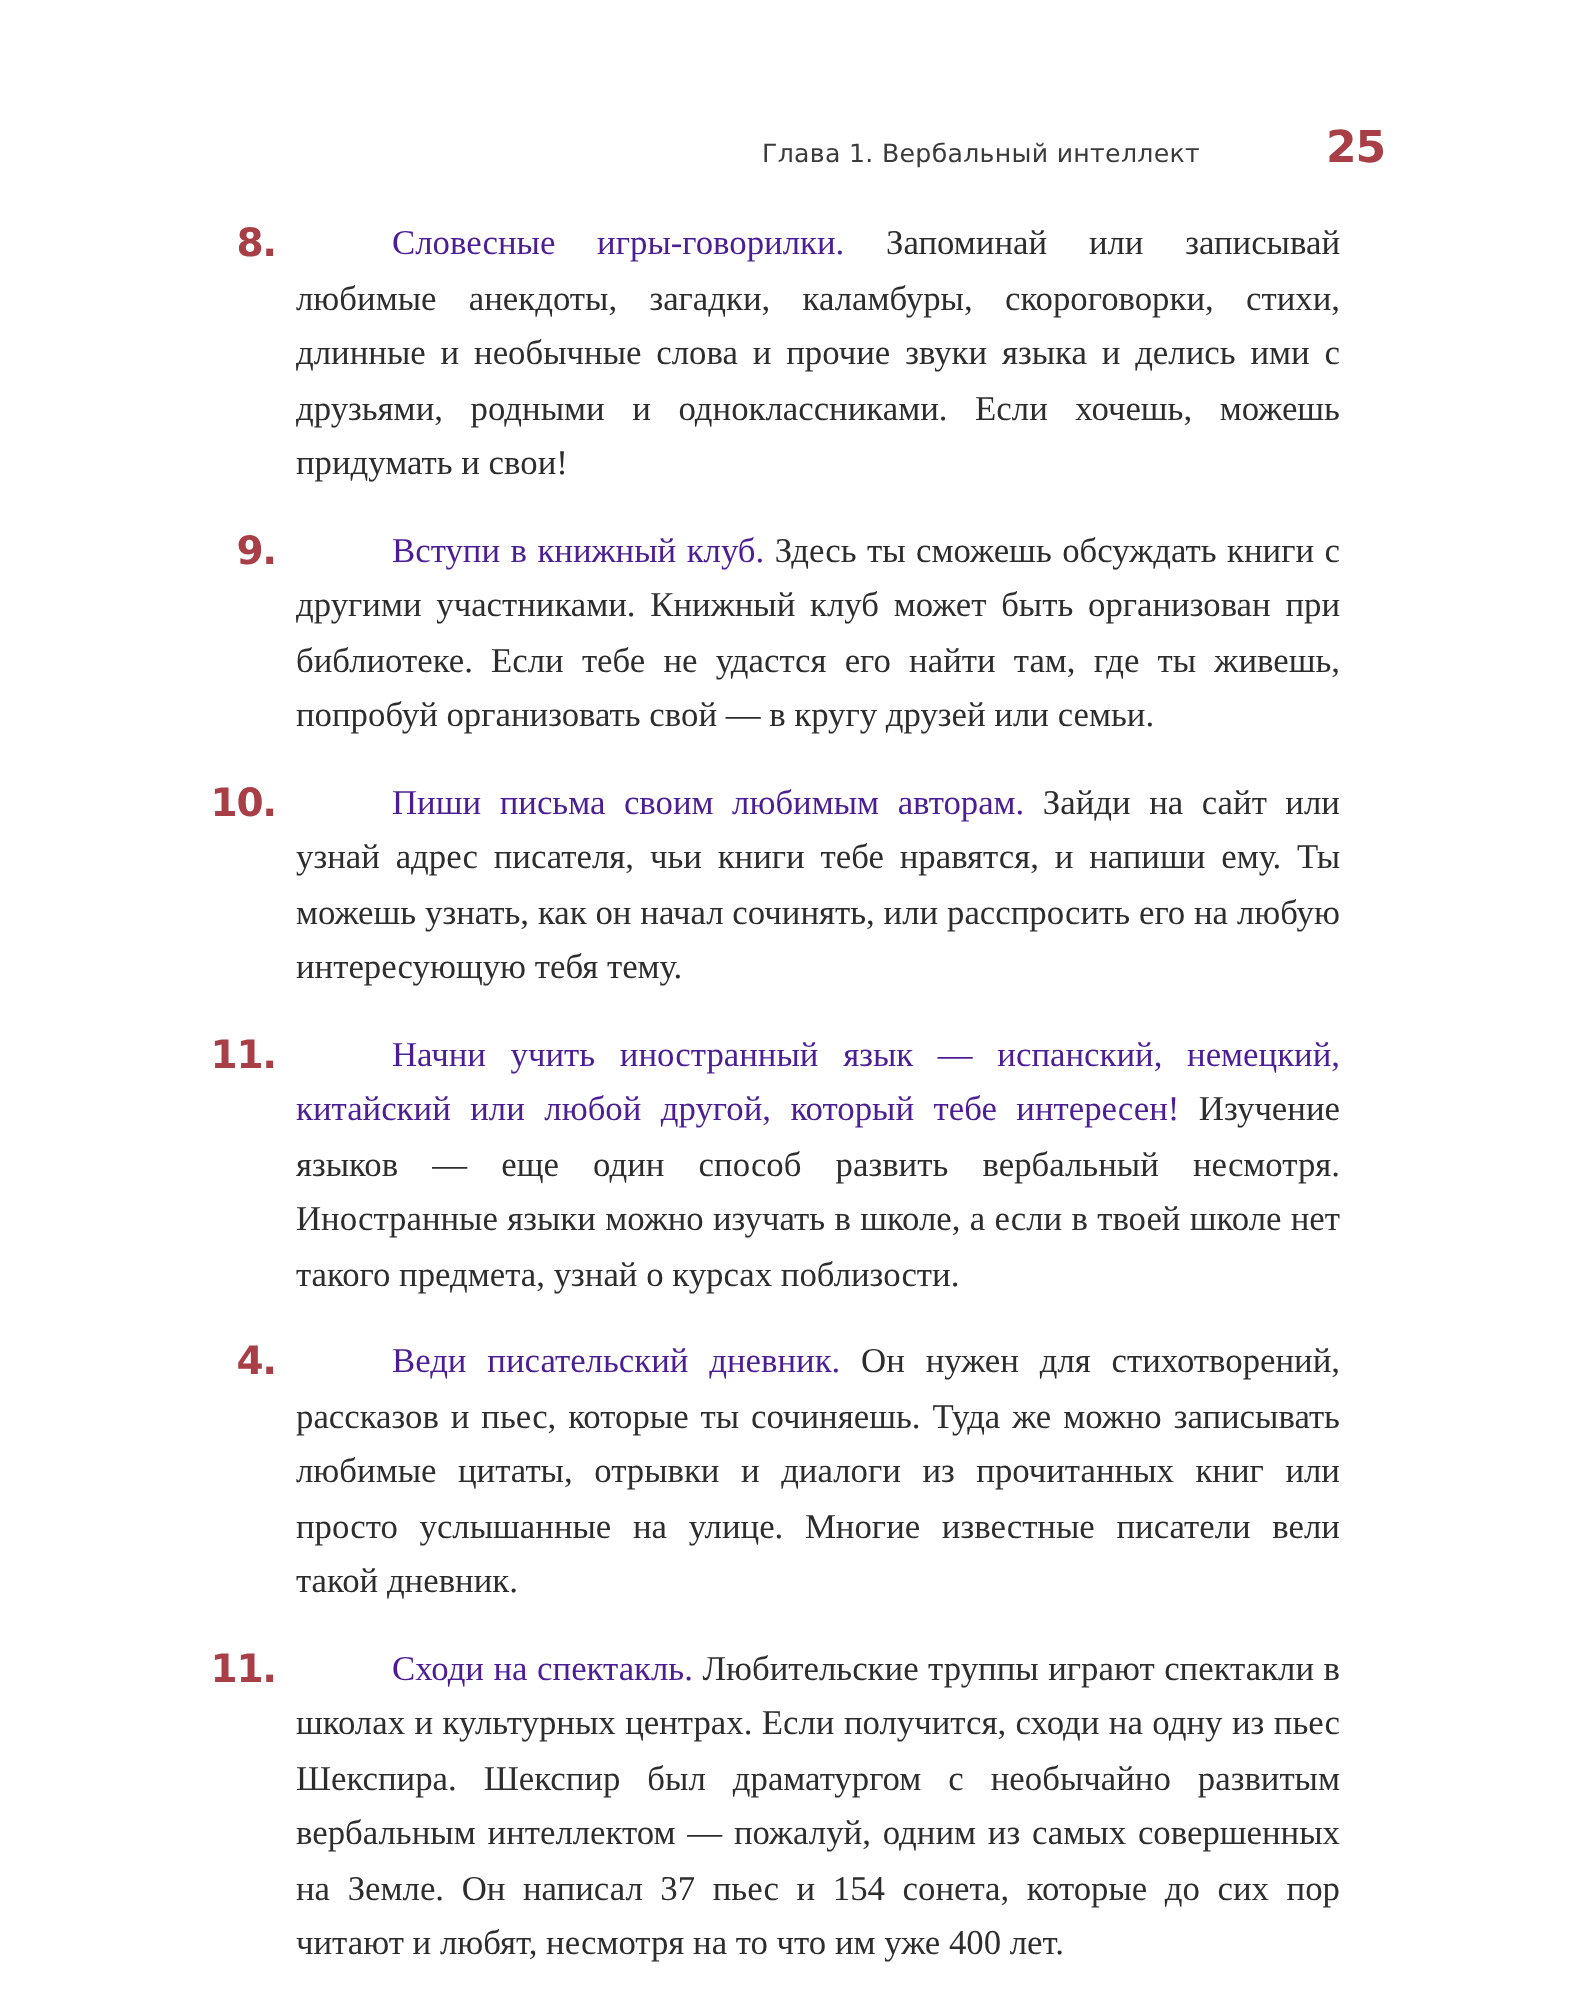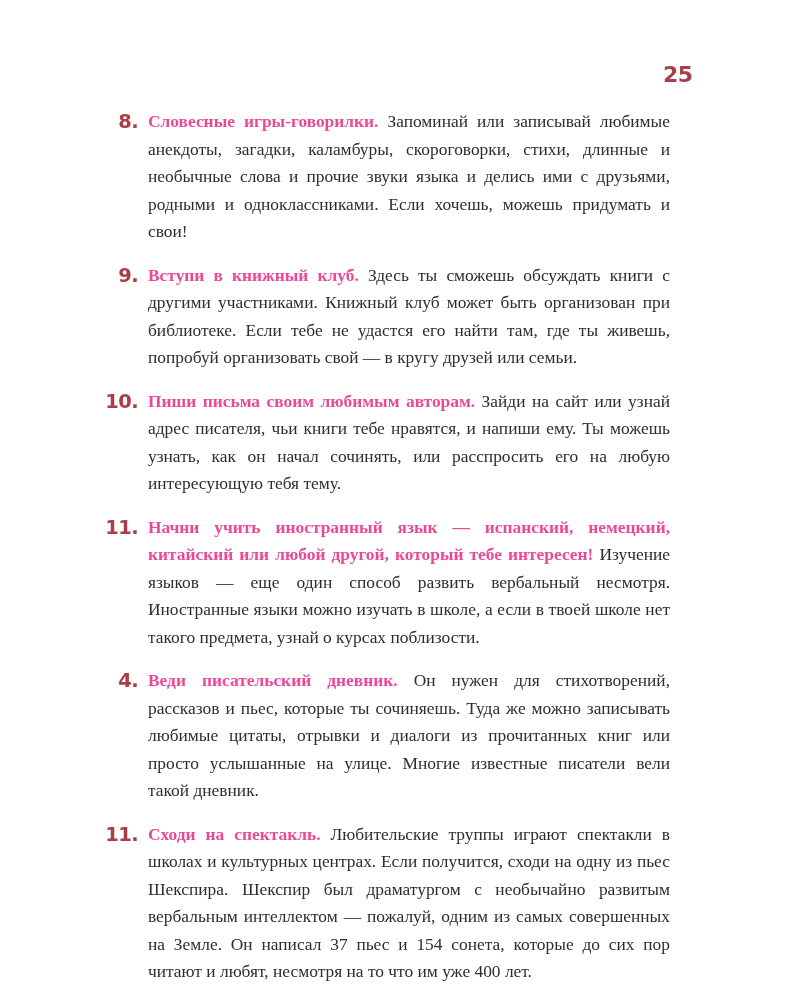--- a/index.html
+++ b/index.html
@@ -40,21 +40,21 @@
     letter-spacing: 0.15px;
     color: #3a3a3a;
     white-space: nowrap;
   }
   .running-head-pageno {
     font-family: "DejaVu Sans", "Liberation Sans", sans-serif;
     font-weight: 700;
     font-size: 22px;
     letter-spacing: -0.5px;
     color: #a83f46;
-    margin-left: 48px;
+    margin-left: 63px;
     width: 44px;
     text-align: left;
   }
 
   
   .list {
     position: absolute;
     top: 108px;
     left: 100px;
     width: 570px;
@@ -85,35 +85,37 @@
     font-family: "Liberation Serif", "DejaVu Serif", serif;
     font-size: 17.4px;
     line-height: 27.5px;
     text-align: justify;
     text-justify: inter-word;
     color: #2d2d2d;
     hyphens: manual;
   }
 
   .lead {
-    color: #ec4899;
-    font-weight: 700;
+    color: #4c1d95;
+    font-weight: 400;
+    margin-left: 48px;
   }
 
   
   .item-text, .item-number, .running-head-title, .running-head-pageno {
     text-rendering: optimizeLegibility;
   }
 </style>
 </head>
 <body>
 
 <div class="page">
 
   <div class="running-head">
+    <span class="running-head-title">Глава 1. Вербальный интеллект</span>
     <span class="running-head-pageno">25</span>
   </div>
 
   <div class="list">
 
     <div class="list-item">
       <span class="item-number">8.</span>
       <div class="item-text">
         <span class="lead">Словесные игры-говорилки.</span><span> Запоминай или записывай любимые анекдоты, загадки, каламбуры, скороговорки, стихи, длинные и необычные слова и прочие звуки языка и делись ими с друзьями, родными и одноклассниками. Если хочешь, можешь придумать и свои!</span>
       </div>

